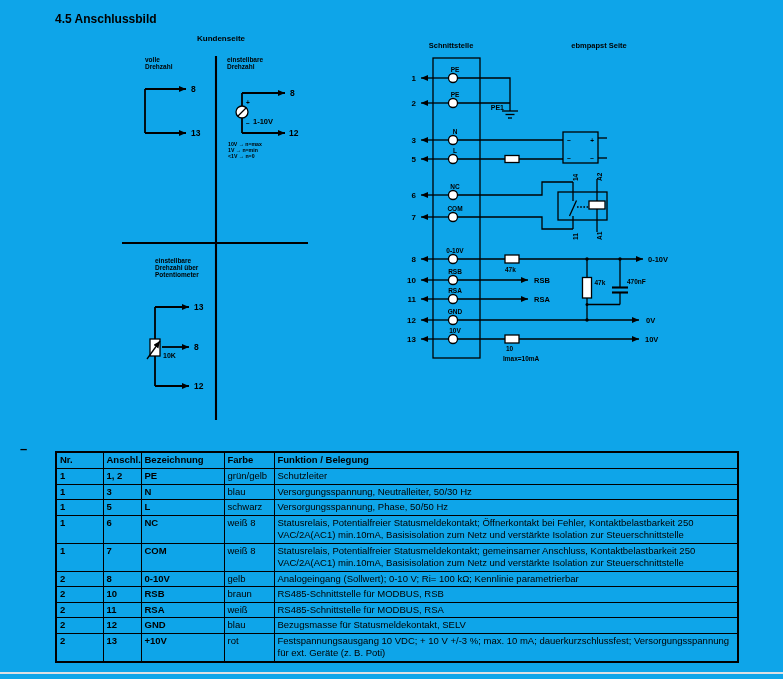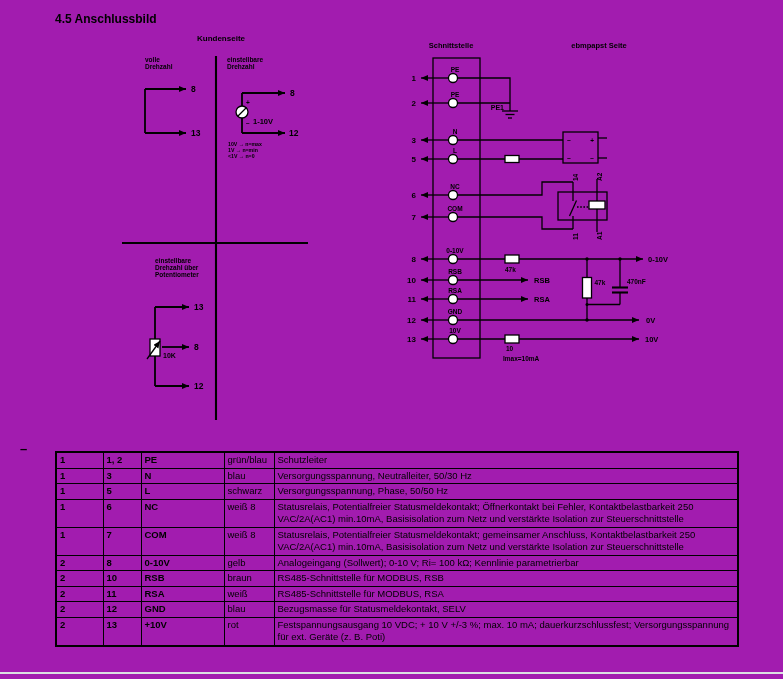--- a/index.html
+++ b/index.html
@@ -1,16 +1,16 @@
 <!DOCTYPE html>
 <html><head>
 <meta charset="utf-8">
 <style>
   html,body { margin:0; padding:0; background:#fff; }
-  .page { position:relative; width:783px; height:679px; background:#a21caf; overflow:hidden;
+  .page { position:relative; width:783px; height:679px; background:#0ea5e9; overflow:hidden;
           font-family:"Liberation Sans", sans-serif; }
   svg text { font-family:"Liberation Sans", sans-serif; font-weight:bold; fill:#000; }
   .f12{font-size:12px} .f85{font-size:8.5px} .f8{font-size:8px} .f75{font-size:7.5px}
   .f7{font-size:7px} .f65{font-size:6.5px} .f52{font-size:5.2px}
   .w1{stroke:#000;stroke-width:1.3;fill:none}
   .w2{stroke:#000;stroke-width:2.1;fill:none}
   .wl{stroke:#000;stroke-width:1.8;fill:none}
   .wf{stroke:#000;stroke-width:1.3;fill:#fff}
   .dot{fill:#000;stroke:none}
   .margin-dash{ position:absolute; left:20px; top:441px; font-size:13px; font-weight:bold; color:#000; }
@@ -249,25 +249,32 @@
 
   <table class="conn">
     <colgroup>
       <col style="width:47px">
         <col style="width:38px">
         <col style="width:83px">
         <col style="width:50px">
         <col style="width:464px">
     </colgroup>
     <tbody>
+        <tr>
+      <th>Nr.</th>
+      <th>Anschl.</th>
+      <th>Bezeichnung</th>
+      <th>Farbe</th>
+      <th>Funktion / Belegung</th>
+    </tr>
     <tr class="s">
       <td class="b">1</td>
       <td class="b">1, 2</td>
       <td class="b">PE</td>
-      <td>grün/blau</td>
+      <td>grün/gelb</td>
       <td>Schutzleiter</td>
     </tr>
     <tr class="s">
       <td class="b">1</td>
       <td class="b">3</td>
       <td class="b">N</td>
       <td>blau</td>
       <td>Versorgungsspannung, Neutralleiter, 50/30 Hz</td>
     </tr>
     <tr class="s">

